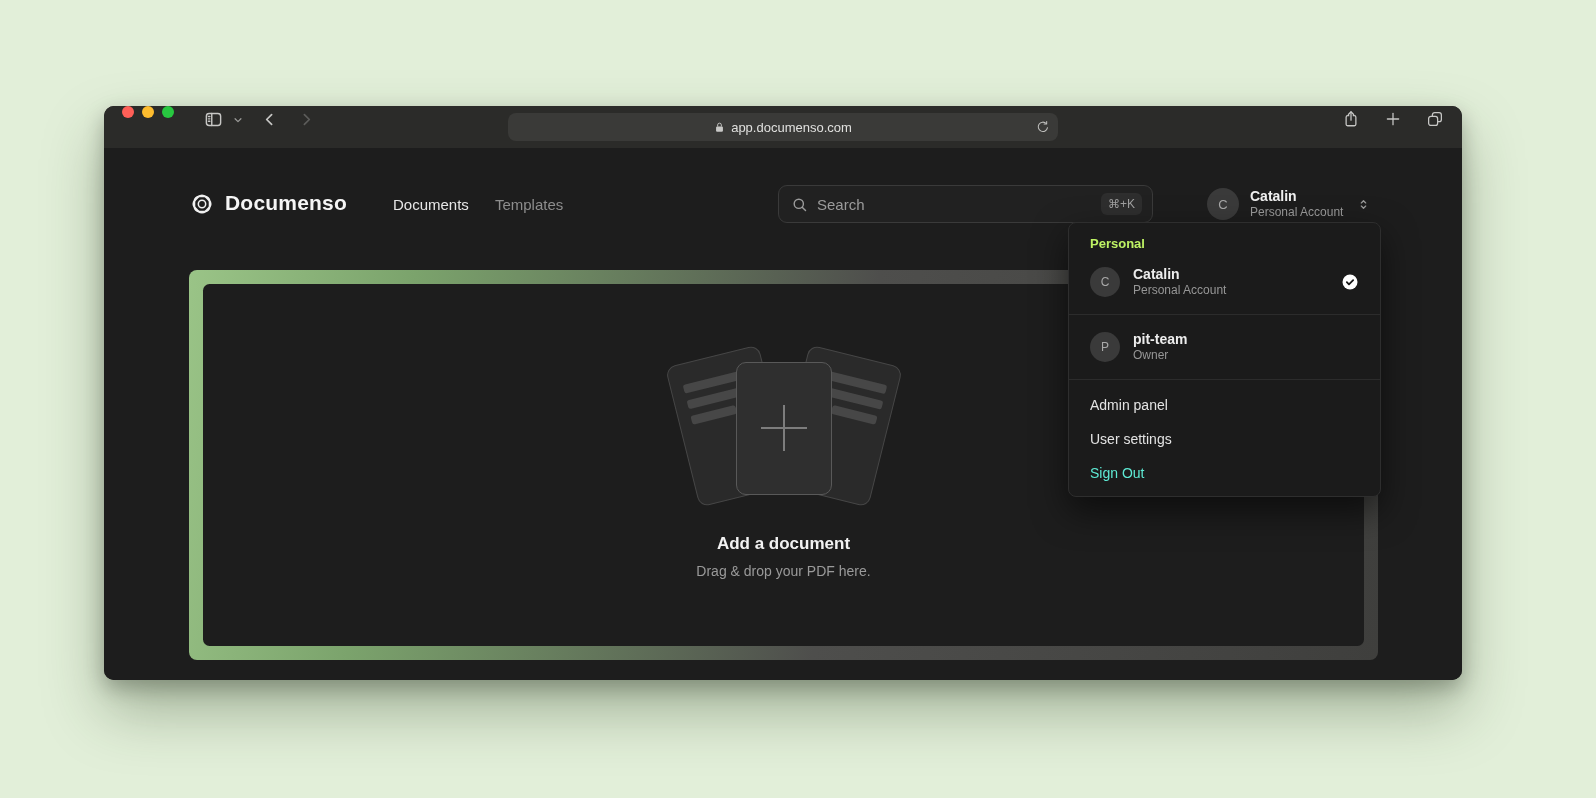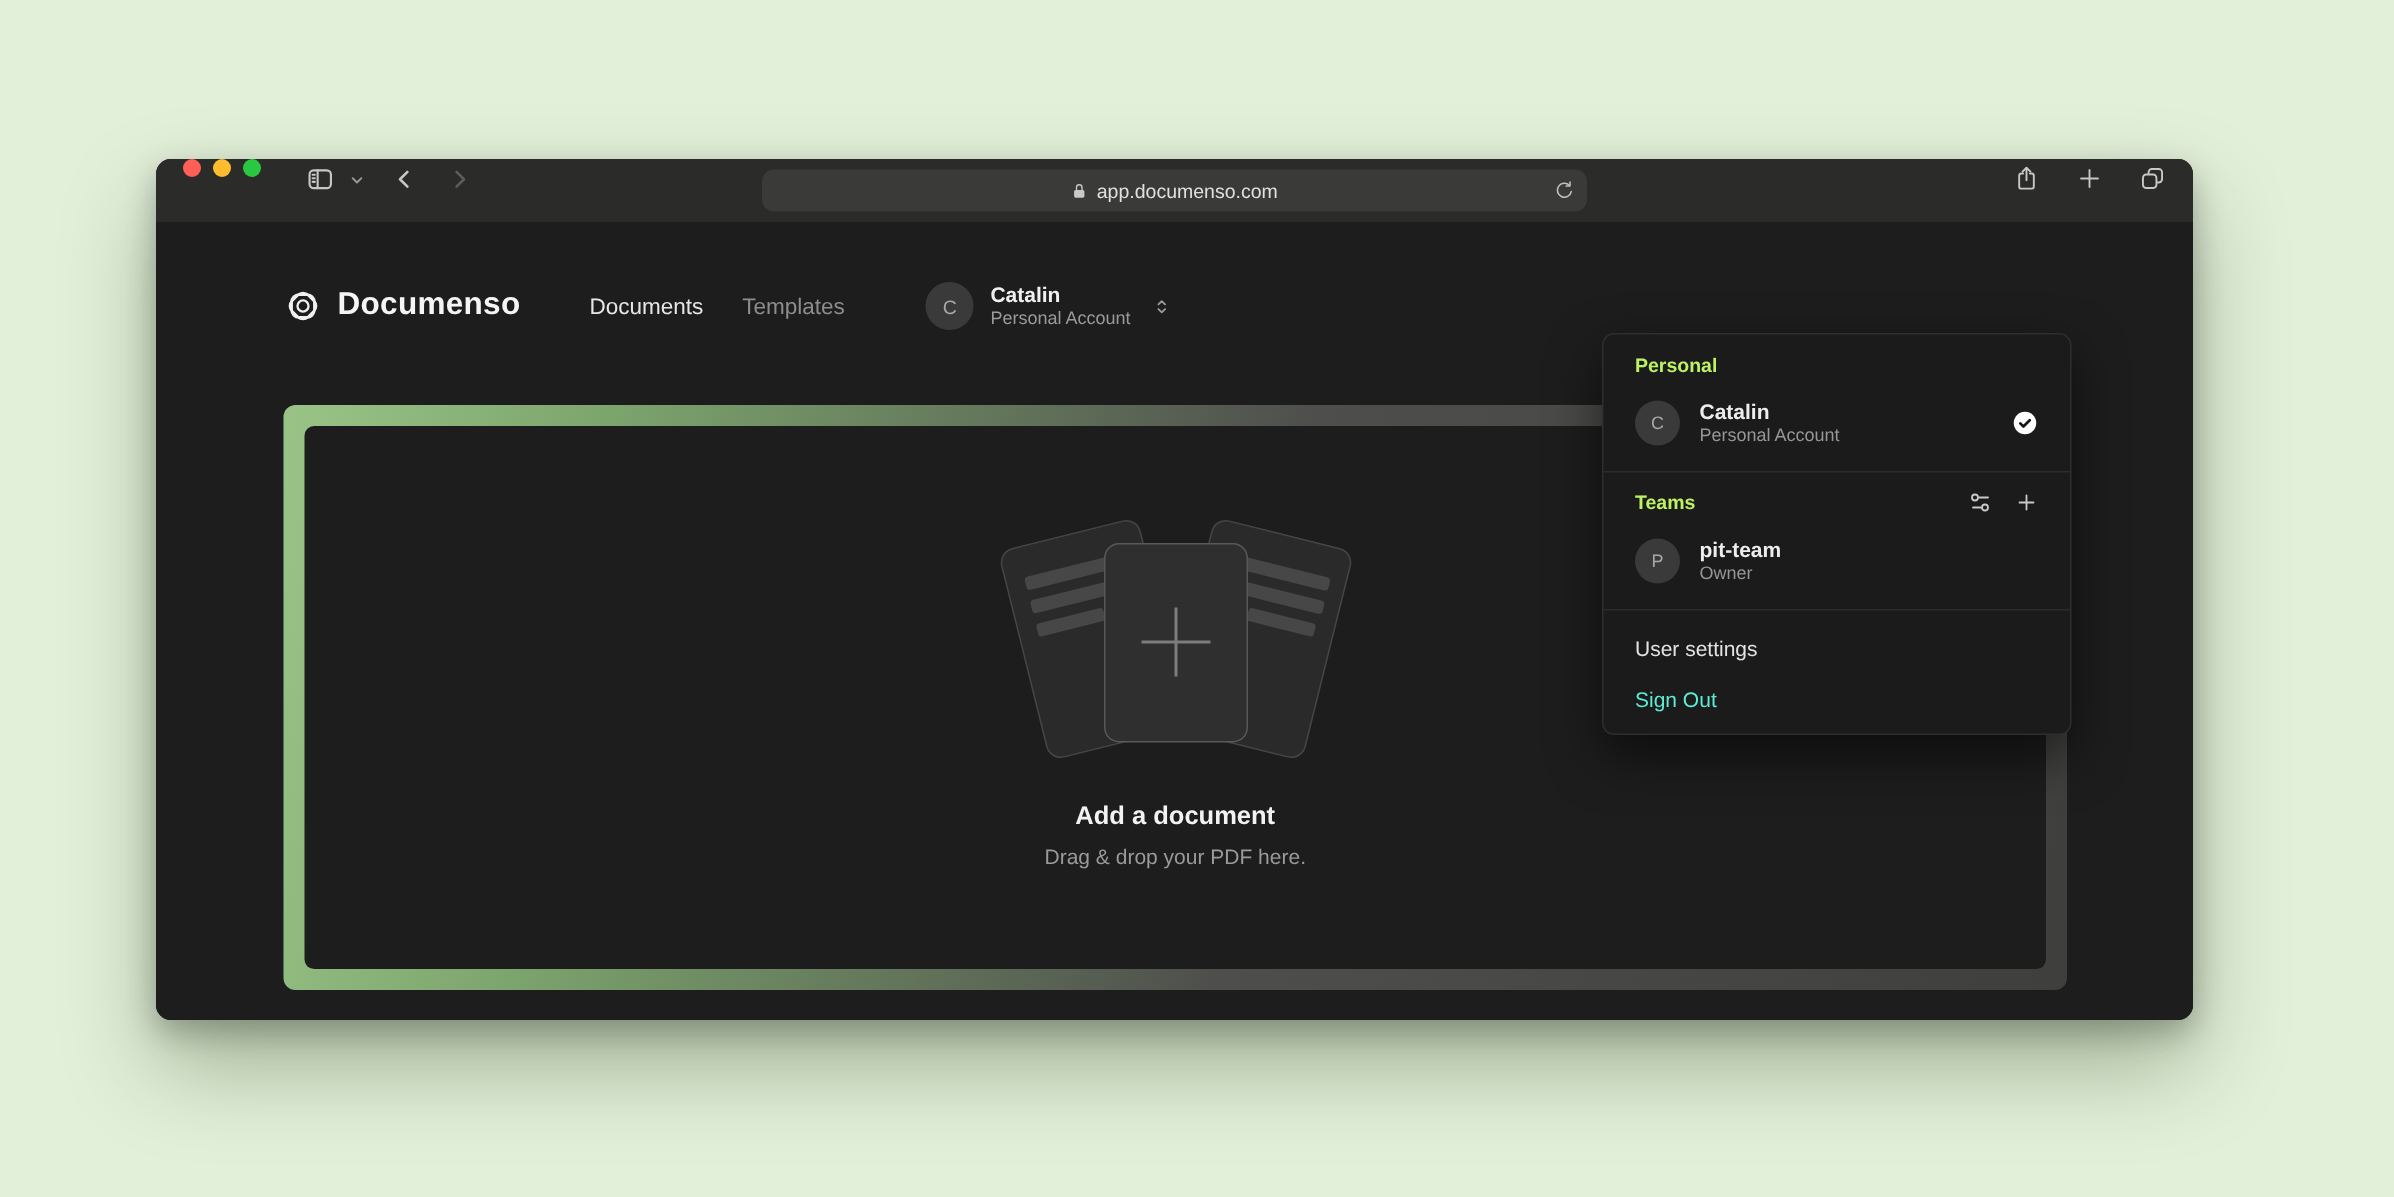--- a/index.html
+++ b/index.html
@@ -222,20 +222,28 @@
           </svg>
         </span>
         <span class="brand-name">Documenso</span>
       </div>
 
       <div class="nav">
         <span class="nav-item nav-active">Documents</span>
         <span class="nav-item nav-muted">Templates</span>
       </div>
 
+      <div class="search">
+        <svg width="17" height="17" viewBox="0 0 24 24" fill="none" stroke="currentColor" stroke-width="2" stroke-linecap="round">
+          <circle cx="11" cy="11" r="6.5"></circle>
+          <line x1="15.8" y1="15.8" x2="20.5" y2="20.5"></line>
+        </svg>
+        <input type="text" placeholder="Search" style="">
+        <span class="kbd">⌘+K</span>
+      </div>
 
       <div class="account">
         <span class="avatar">C</span>
         <span>
           <div class="acct-name">Catalin</div>
           <div class="acct-sub">Personal Account</div>
         </span>
         <span class="acct-chevron">
           <svg width="15" height="15" viewBox="0 0 24 24" fill="none" stroke="currentColor" stroke-width="2" stroke-linecap="round" stroke-linejoin="round">
             <path d="M8.5 9.5L12 6l3.5 3.5"></path>
@@ -282,47 +290,29 @@
             <circle cx="12" cy="12" r="10" fill="#ffffff"></circle>
             <path d="M7.8 12.3l2.8 2.8 5.6-5.6" stroke="#161616" stroke-width="2.4" stroke-linecap="round" stroke-linejoin="round"></path>
           </svg>
         </span>
       </div>
     </div>
 
     <div class="menu-div"></div>
 
     <div class="menu-section">
-      <div class="teams-head">
-        <span class="menu-label" style="padding:0;">Teams</span>
-        <span class="teams-icons">
-          <span class="icon-btn">
-            <svg width="16" height="16" viewBox="0 0 24 24" fill="none" stroke="currentColor" stroke-width="1.8" stroke-linecap="round">
-              <path d="M20 7h-9"></path>
-                <path d="M14 17H5"></path>
-              <circle cx="17" cy="17" r="3"></circle>
-                <circle cx="7" cy="7" r="3"></circle>
-            </svg>
-          </span>
-          <span class="icon-btn">
-            <svg width="16" height="16" viewBox="0 0 24 24" fill="none" stroke="currentColor" stroke-width="1.8" stroke-linecap="round">
-              <line x1="12" y1="5" x2="12" y2="19"></line>
-                <line x1="5" y1="12" x2="19" y2="12"></line>
-            </svg>
-          </span>
-        </span>
-      </div>
       <div class="menu-row">
         <span class="avatar">P</span>
         <span>
           <div class="row-name">pit-team</div>
           <div class="row-sub">Owner</div>
         </span>
       </div>
     </div>
 
     <div class="menu-div"></div>
 
+    <div class="menu-item">Admin panel</div>
     <div class="menu-item">User settings</div>
     <div class="menu-item danger">Sign Out</div>
   </div>
 
 </div>
 
 </body></html>

